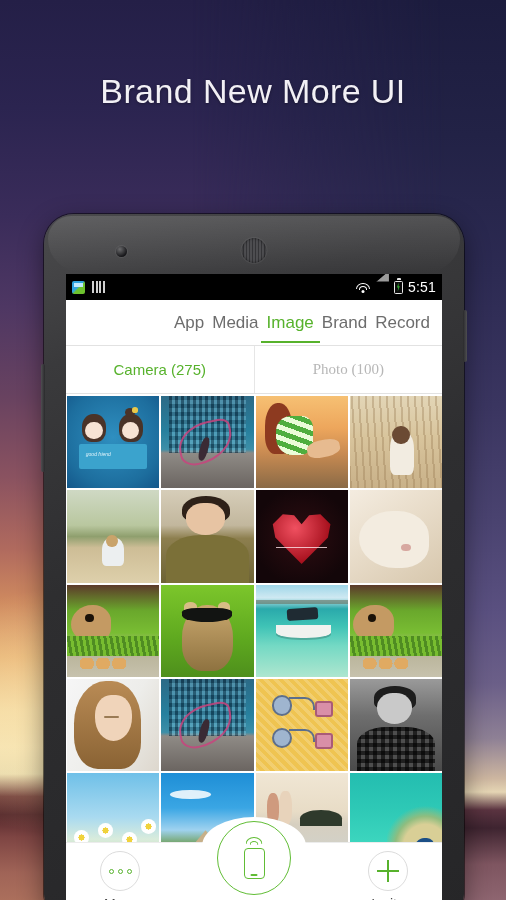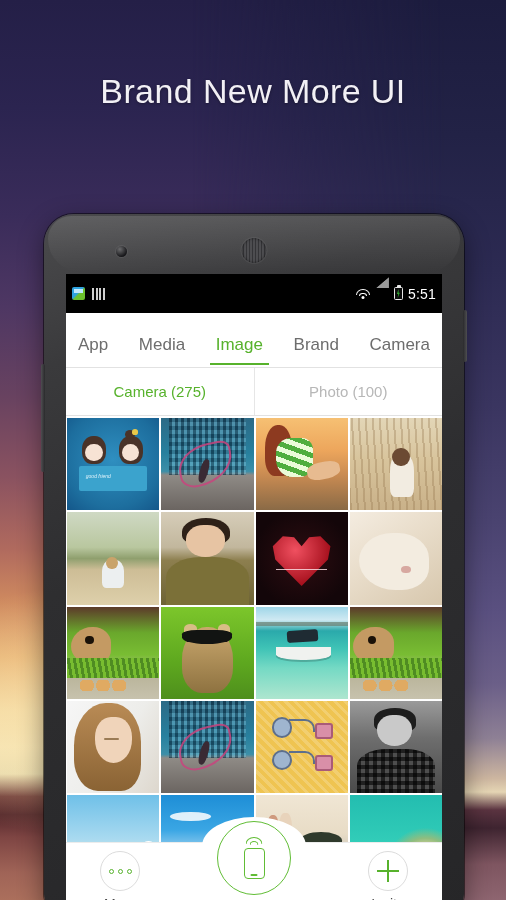--- a/index.html
+++ b/index.html
@@ -109,21 +109,21 @@
   }
 
   
   #screen {
     position:absolute; left:22px; top:60px; right:22px; bottom:0;
     background:#fff; overflow:hidden;
   }
 
   
   #statusbar {
-    height:39px; background:#000; color:#fff;
+    height:26px; background:#000; color:#fff;
     display:flex; align-items:center; padding:0 6px; font-size:13px;
   }
   .sb-left{ display:flex; align-items:center; gap:7px; }
   .sb-right{ margin-left:auto; display:flex; align-items:center; gap:5px; }
   .ic-app {
     width:13px; height:13px; border-radius:2px;
     background:linear-gradient(135deg,#2ea3e0 0%,#2ea3e0 45%,#6dc22e 55%,#6dc22e 100%);
     position:relative;
   }
   .ic-app::after{
@@ -155,42 +155,41 @@
   .ic-battery::after{
     content:""; position:absolute; left:1px; right:1px; top:1px; bottom:1px;
     background:linear-gradient(to bottom,#2fa82f,#2fa82f);
     clip-path:polygon(52% 0, 20% 55%, 46% 55%, 34% 100%, 78% 42%, 52% 42%);
   }
   .sb-clock{ font-size:14px; letter-spacing:.2px; }
 
   
   #tabs{
     height:46px; background:#fff; display:flex; align-items:center;
-    justify-content:space-between; padding:0 8px;
+    justify-content:flex-end; padding:0 8px;
     border-bottom:1px solid #e2e2e2;
-    margin-top:9px;
   }
   .tab{
     font-size:17px; color:#6d6d6d; padding:10px 4px 9px;
     position:relative; white-space:nowrap;
   }
   .tab.active{ color:#57b22c; }
   .tab.active::after{
     content:""; position:absolute; left:-2px; right:-2px; bottom:-1px;
     height:2px; background:#57b22c;
   }
 
   
   #subtabs{ height:48px; display:flex; background:#fff; border-bottom:1px solid #e2e2e2; }
   .subtab{
     flex:1; display:flex; align-items:center; justify-content:center;
     font-size:15px; color:#b7b7b7;
   }
   .subtab.active{ color:#57b22c; }
-  .subtab + .subtab{ border-left:1px solid #e6e6e6; }
+  .subtab + .subtab{ border-left:1px solid #e6e6e6;font-family:Liberation Serif, serif; }
 
   
   #grid{
     padding:2px 0 0 1px;
     display:grid; grid-template-columns:repeat(4,1fr); gap:2px;
     background:#fff;
   }
   .cell{ position:relative; width:100%; padding-top:100%; overflow:hidden; }
   .cell .art{ position:absolute; inset:0; }
 
@@ -397,21 +396,21 @@
         <span class="ic-battery"></span>
         <span class="sb-clock">5:51</span>
       </div>
     </div>
 
     <div id="tabs">
       <div class="tab">App</div>
       <div class="tab">Media</div>
       <div class="tab active">Image</div>
       <div class="tab">Brand</div>
-      <div class="tab">Camera</div>
+      <div class="tab">Record</div>
     </div>
 
     <div id="subtabs">
       <div class="subtab active">Camera (275)</div>
       <div class="subtab">Photo (100)</div>
     </div>
 
     <div id="grid">
         <div class="cell">
           <div class="art a-friends">

